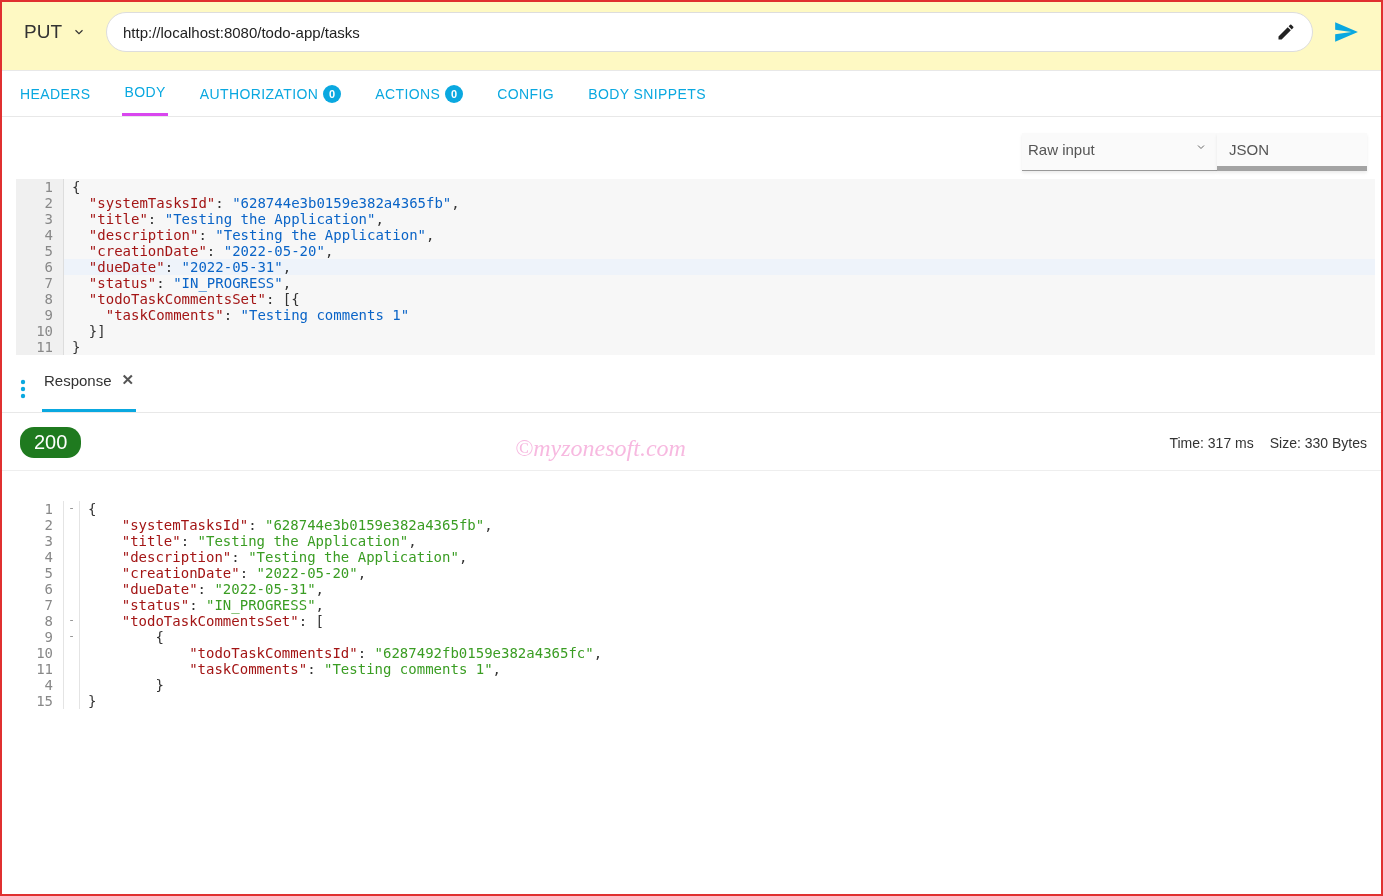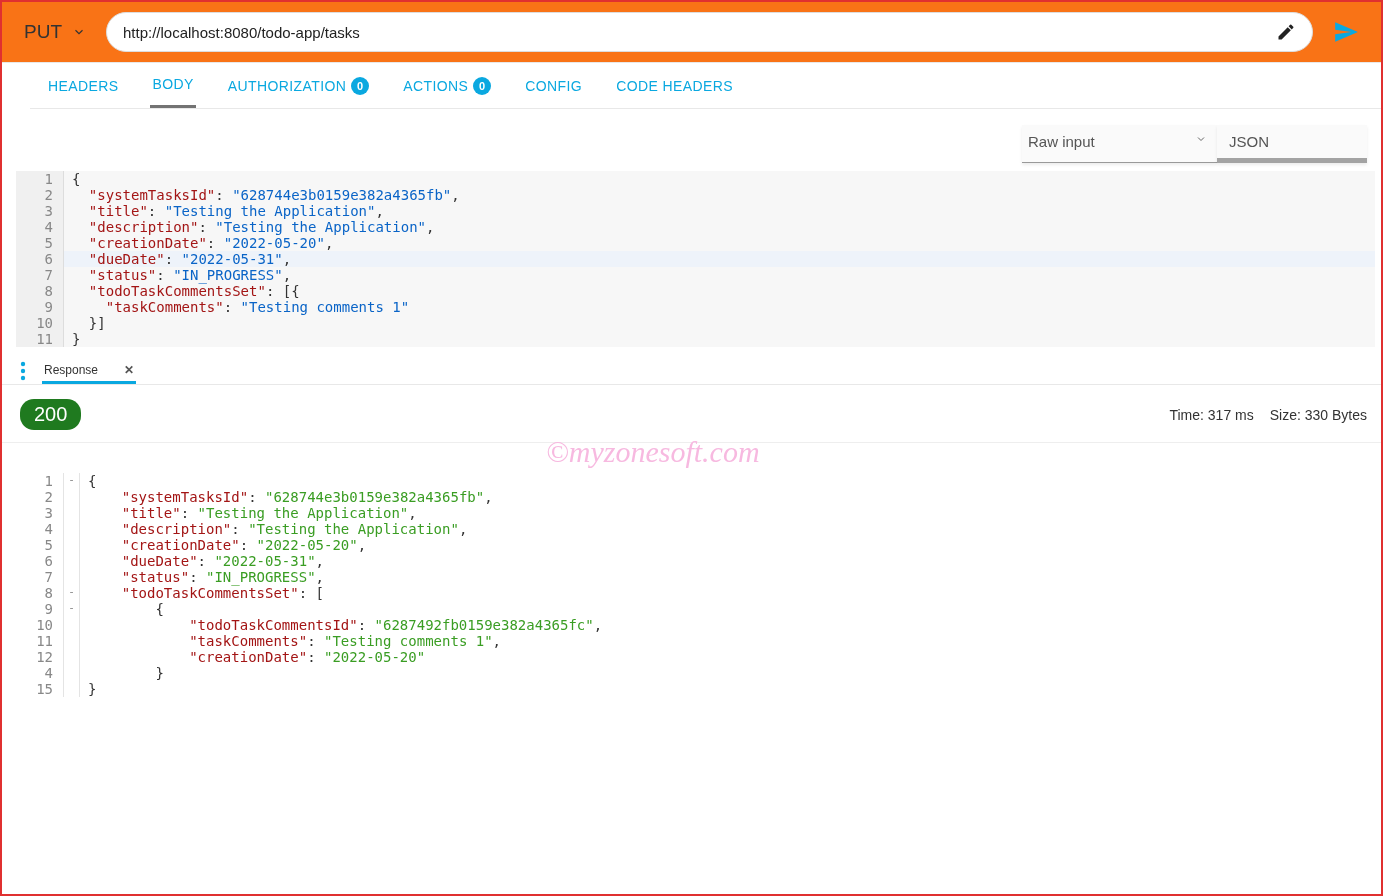--- a/index.html
+++ b/index.html
@@ -7,24 +7,24 @@
   font-family: -apple-system, BlinkMacSystemFont, "Segoe UI", Arial, sans-serif;
   font-size: 14px;
   color: #333;
   background: #fff;
   border: 2px solid #e03030;
   width: 1383px;
   height: 896px;
   overflow: hidden;
 }
 .topbar {
-  background: #f97316;
-  display: flex;
-  align-items: center;
-  padding: 10px 14px 10px 14px;
+  background: #fef9c3;
+  display: flex;
+  align-items: center;
+  padding: 10px 14px 18px 14px;
   gap: 12px;
   border-bottom: 1px solid #e8e8e8;
 }
 .method-select {
   display: flex;
   align-items: center;
   gap: 10px;
   font-size: 19px;
   color: #333;
   padding: 6px 8px;
@@ -47,33 +47,32 @@
   color: #222;
   background: transparent;
 }
 .edit-icon { cursor: pointer; color: #222; }
 .send-btn { cursor: pointer; color: #0aa8e0; padding: 0 8px; }
 .tabs {
   display: flex;
   gap: 30px;
   padding: 0 16px;
   border-bottom: 1px solid #e8e8e8;
-  margin-left: 28px;
 }
 .tab {
   padding: 13px 2px;
   font-size: 14px;
   color: #0aa8e0;
   cursor: pointer;
   letter-spacing: 0.4px;
   display: flex;
   align-items: center;
   gap: 5px;
 }
-.tab.active { border-bottom: 3px solid #737373; align-items: flex-end; }
+.tab.active { border-bottom: 3px solid #d946ef; align-items: flex-end; }
 .badge {
   background: #0aa8e0;
   color: #fff;
   border-radius: 50%;
   width: 18px;
   height: 18px;
   display: inline-flex;
   align-items: center;
   justify-content: center;
   font-size: 11px;
@@ -146,26 +145,26 @@
 .tok-str2 { color: #3a9d23; }
 .tok-punc { color: #333; }
 .response-tabs {
   display: flex;
   align-items: center;
   gap: 16px;
   padding: 10px 14px 0 18px;
   border-bottom: 1px solid #e8e8e8;
 }
 .resp-tab {
-  font-size: 12px;
+  font-size: 15px;
   color: #333;
-  padding: 6px 2px 4px 2px;
+  padding: 6px 2px 20px 2px;
   border-bottom: 3px solid #0aa8e0;
   display: flex;
-  gap: 26px;
+  gap: 10px;
   align-items: center;
 }
 .close-x { color: #555; font-weight: 600; cursor: pointer; }
 .dots { color: #0aa8e0; font-size: 18px; cursor: pointer; }
 .status-row {
   display: flex;
   justify-content: space-between;
   align-items: center;
   padding: 14px 14px 12px 18px;
   border-bottom: 1px solid #eee;
@@ -179,23 +178,23 @@
 }
 .meta { font-size: 14px; color: #333; display: flex; gap: 16px; }
 .resp-editor {
   margin: 30px 6px 0 14px;
   font-family: Consolas, Monaco, monospace;
   font-size: 14px;
 }
 .watermark {
   position: fixed;
   top: 435px;
-  left: 546px;
+  left: 515px;
   font-family: "Brush Script MT", cursive;
-  font-size: 30px;
+  font-size: 24px;
   color: #f7b9e0;
   font-style: italic;
   pointer-events: none;
   z-index: 100;
 }
 svg { display: block; }
 </style>
 </head>
 <body>
 
@@ -235,21 +234,21 @@
     <span class="badge">0</span>
   </div>
   <div class="tab">
     <span>ACTIONS</span>
     <span class="badge">0</span>
   </div>
   <div class="tab">
       <span>CONFIG</span>
     </div>
   <div class="tab">
-      <span>CODE HEADERS</span>
+      <span>BODY SNIPPETS</span>
     </div>
 </div>
 
 <div class="subbar">
   <div class="raw-select">
     <span>Raw input</span>
     <span>
       <svg width="12" height="12" viewBox="0 0 24 24" fill="none" stroke="#666" stroke-width="2">
           <polyline points="6 9 12 15 18 9"></polyline>
         </svg>
@@ -379,25 +378,20 @@
       <div class="gutter2">10</div>
       <div class="foldcol"></div>
       <div class="linetxt"><span class="tok-key">            "todoTaskCommentsId"</span><span class="tok-punc">: </span><span class="tok-str2">"6287492fb0159e382a4365fc"</span><span class="tok-punc">,</span></div>
     </div>
     <div class="code-row">
       <div class="gutter2">11</div>
       <div class="foldcol"></div>
       <div class="linetxt"><span class="tok-key">            "taskComments"</span><span class="tok-punc">: </span><span class="tok-str2">"Testing comments 1"</span><span class="tok-punc">,</span></div>
     </div>
     <div class="code-row">
-      <div class="gutter2">12</div>
-      <div class="foldcol"></div>
-      <div class="linetxt"><span class="tok-key">            "creationDate"</span><span class="tok-punc">: </span><span class="tok-str2">"2022-05-20"</span></div>
-    </div>
-    <div class="code-row">
       <div class="gutter2">4</div>
       <div class="foldcol"></div>
       <div class="linetxt"><span class="tok-punc">        }</span></div>
     </div>
     <div class="code-row">
       <div class="gutter2">15</div>
       <div class="foldcol"></div>
       <div class="linetxt"><span class="tok-punc">}</span></div>
     </div>
   </div>

